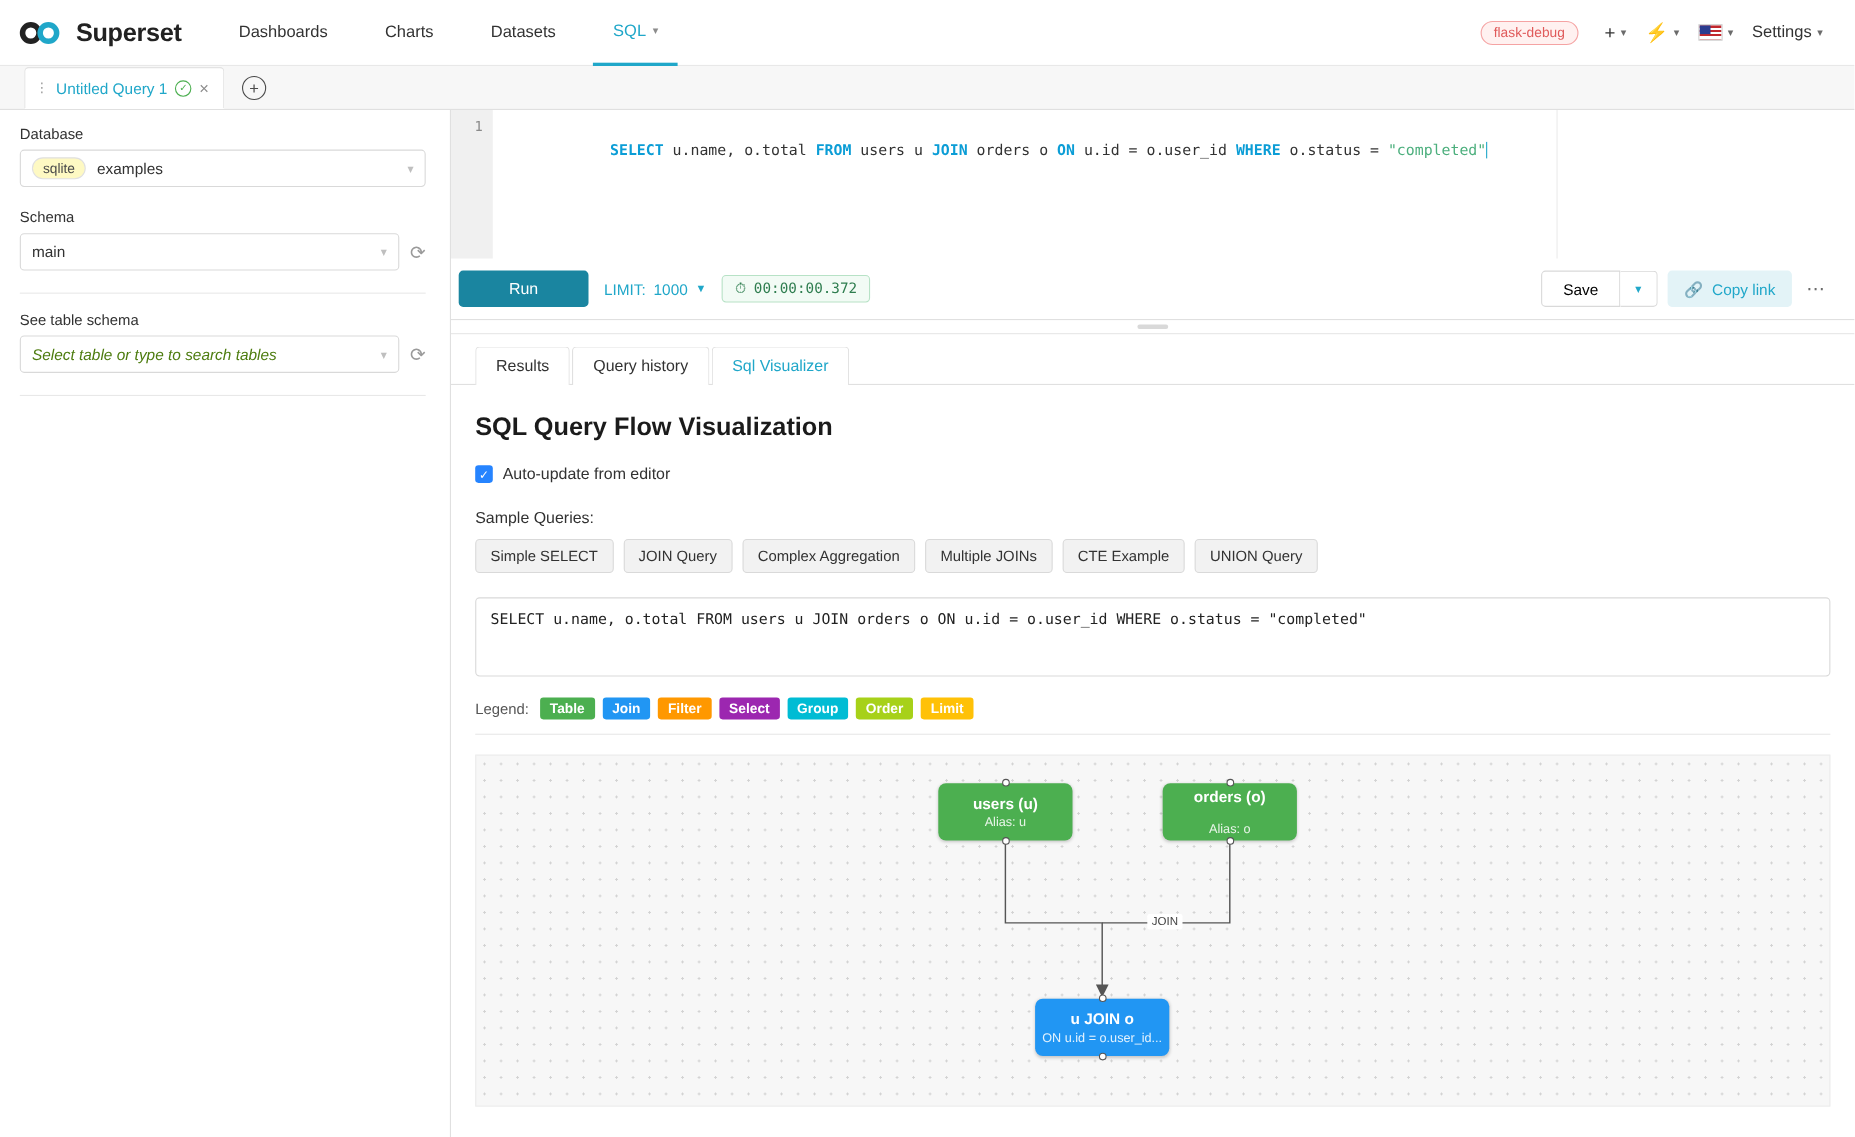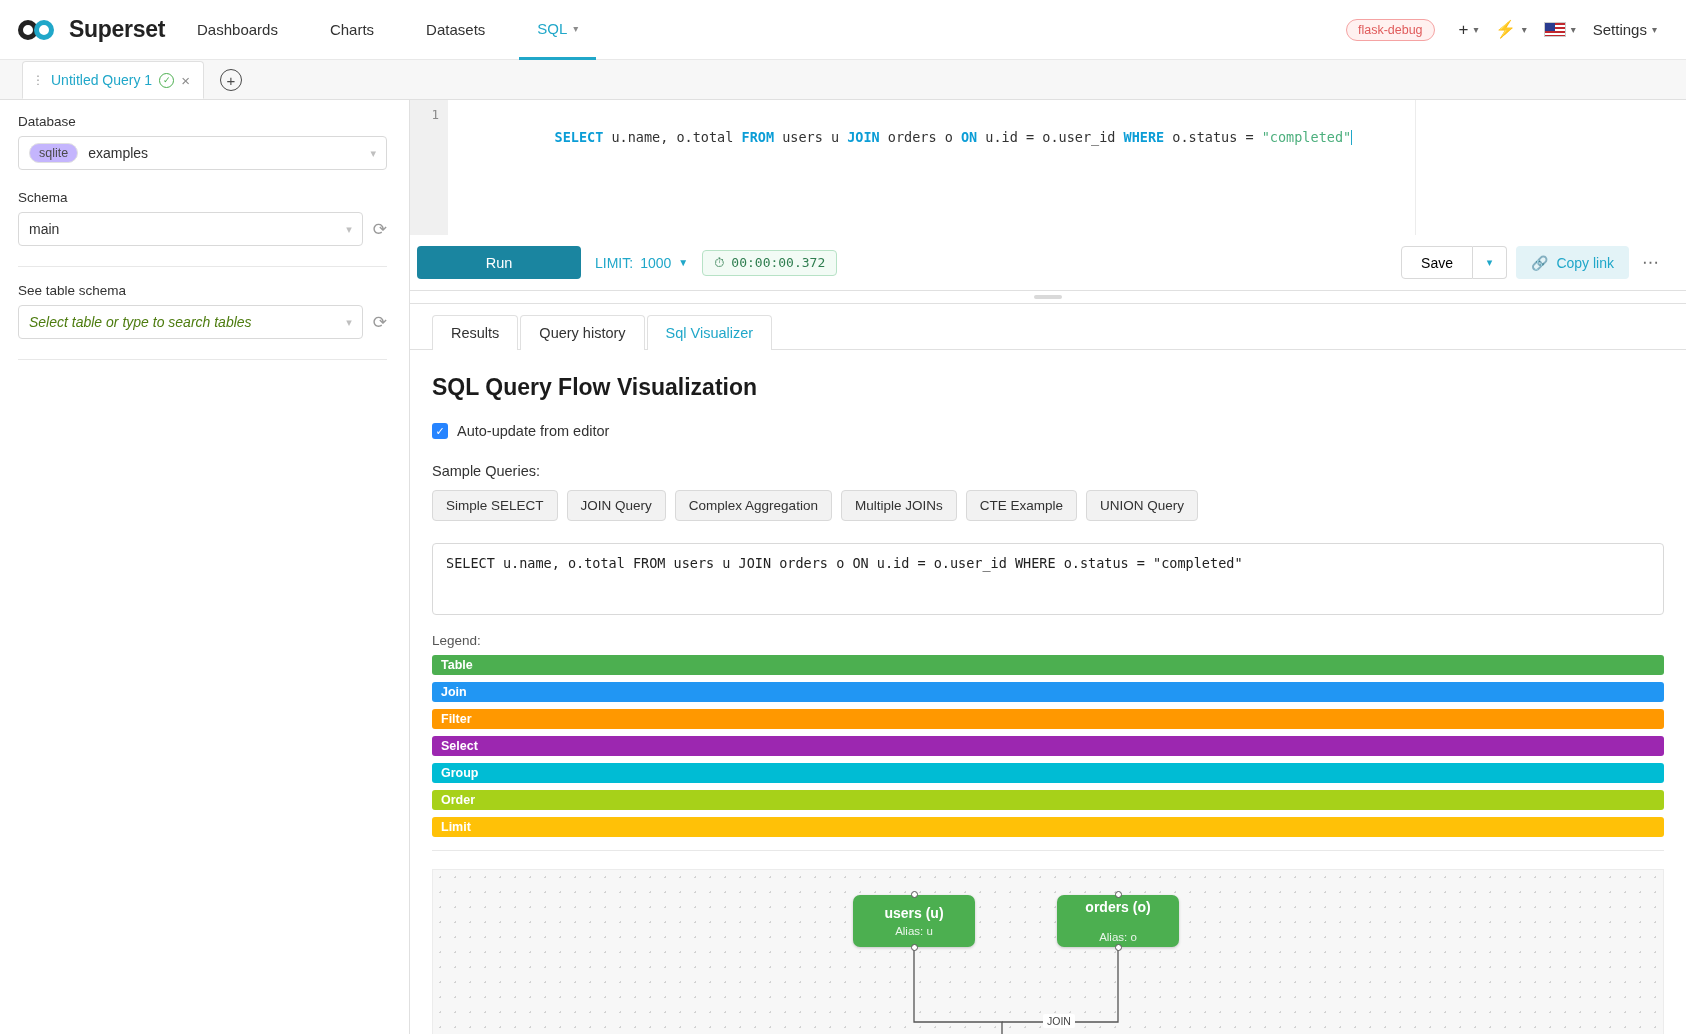--- a/index.html
+++ b/index.html
@@ -14,21 +14,21 @@
   .app { position: relative; width: 1686px; height: 1034px; }
 
   
   .navbar {
     height: 60px; width: 100%;
     background: #fff;
     border-bottom: 1px solid #e8e8e8;
     display: flex; align-items: center;
     padding: 0 22px 0 18px;
   }
-  .brand { display: flex; align-items: center; gap: 9px; margin-right: 14px; }
+  .brand { display: flex; align-items: center; gap: 9px; margin-right: 34px; }
   .brand-logo { width: 42px; height: 26px; position: relative; }
   .brand-logo .ring { position: absolute; top: 3px; width: 20px; height: 20px; border-radius: 50%; border: 5px solid #222; }
   .brand-logo .ring.l { left: 0; }
   .brand-logo .ring.r { left: 16px; border-color: #20a7c9; }
   .brand-text { font-size: 23px; font-weight: bold; color: #222; letter-spacing: -0.3px; }
   .nav-links { display: flex; align-items: center; gap: 16px; height: 60px; }
   .nav-link {
     font-size: 15px; color: #323232; padding: 0 18px; height: 60px;
     display: flex; align-items: center; cursor: pointer; text-decoration: none;
   }
@@ -84,21 +84,21 @@
   }
   .field-label { font-size: 13.5px; color: #323232; margin-bottom: 7px; }
   .select-row { display: flex; align-items: center; gap: 10px; margin-bottom: 20px; }
   .select {
     flex: 1; height: 34px; border: 1px solid #d9d9d9; border-radius: 4px;
     display: flex; align-items: center; padding: 0 10px; background: #fff;
     font-size: 14px; color: #323232; cursor: pointer; position: relative;
   }
   .select .caret { margin-left: auto; color: #bfbfbf; font-size: 11px; }
   .db-pill {
-    background: #c4b5fd; border: 1px solid #e0e0e0; border-radius: 11px;
+    background: #fef9c3; border: 1px solid #e0e0e0; border-radius: 11px;
     font-size: 12.5px; padding: 2px 9px; margin-right: 10px; color: #4a4a4a;
   }
   .placeholder { color: #4d7c0f; font-style: italic; }
   .refresh-ico { color: #9a9a9a; font-size: 17px; cursor: pointer; line-height: 1; }
   .divider { height: 1px; background: #e8e8e8; margin: 18px 0 16px 0; }
 
   
   .right-panel { flex: 1; display: flex; flex-direction: column; min-width: 0; }
   .editor-wrap { background: #fff; border-bottom: 1px solid #e0e0e0; }
   .ace {
@@ -118,21 +118,21 @@
     display: inline-block; width: 1px; height: 15px; background: #20a7c9;
     vertical-align: -3px;
   }
   .ace .vline { position: absolute; left: 1005px; top: 0; bottom: 0; width: 1px; background: #ececec; }
 
   .toolbar {
     height: 56px; display: flex; align-items: center; gap: 14px;
     padding: 0 22px 0 7px; background: #fff; border-bottom: 1px solid #e0e0e0;
   }
   .run-btn {
-    width: 164px; height: 33px; background: #1a85a0; color: #fff;
+    width: 118px; height: 33px; background: #1a85a0; color: #fff;
     border: none; border-radius: 4px; font-size: 14.5px; cursor: pointer;
     font-family: inherit;
   }
   .limit-ctl { color: #20a7c9; font-size: 14px; cursor: pointer; display: flex; align-items: center; gap: 7px; }
   .limit-ctl .tri { font-size: 10px; }
   .timer {
     border: 1px solid #b7e2c6; background: #f2fbf5; color: #2e7d4f;
     border-radius: 4px; font-size: 13px; padding: 4px 11px;
     display: flex; align-items: center; gap: 7px;
     font-family: "DejaVu Sans Mono", monospace;
@@ -178,21 +178,21 @@
   .sq-row { display: flex; gap: 9px; margin-bottom: 22px; flex-wrap: wrap; }
   .sq-btn {
     background: #f2f2f2; border: 1px solid #d9d9d9; border-radius: 4px;
     font-size: 13.5px; padding: 7px 13px; cursor: pointer; font-family: inherit; color: #323232;
   }
   .sql-area {
     width: 100%; height: 72px; border: 1px solid #d9d9d9; border-radius: 4px;
     padding: 11px 13px; font-family: "DejaVu Sans Mono", monospace; font-size: 13.5px;
     color: #222; resize: none; outline: none; background: #fff; margin-bottom: 14px;
   }
-  .legend-row { display: flex; gap: 7px; padding-bottom: 13px; border-bottom: 1px solid #e8e8e8; flex-direction: column; }
+  .legend-row { display: flex; align-items: center; gap: 7px; padding-bottom: 13px; border-bottom: 1px solid #e8e8e8; }
   .legend-label { font-size: 13.5px; color: #555; margin-right: 3px; }
   .lg {
     color: #fff; font-size: 12.5px; font-weight: bold; padding: 3px 9px; border-radius: 3px;
   }
 
   
   .canvas {
     margin-top: 18px; height: 320px; position: relative;
     background-color: #f7f7f7;
     background-image: radial-gradient(#d2d2d2 1px, transparent 1px);

